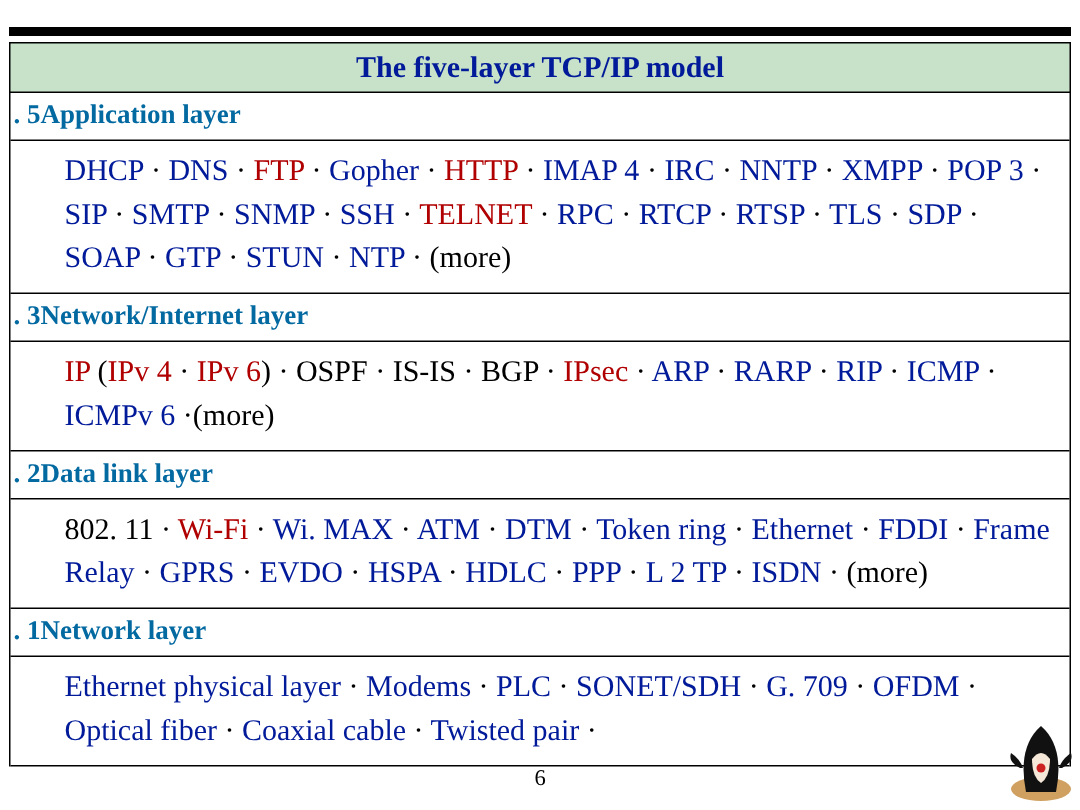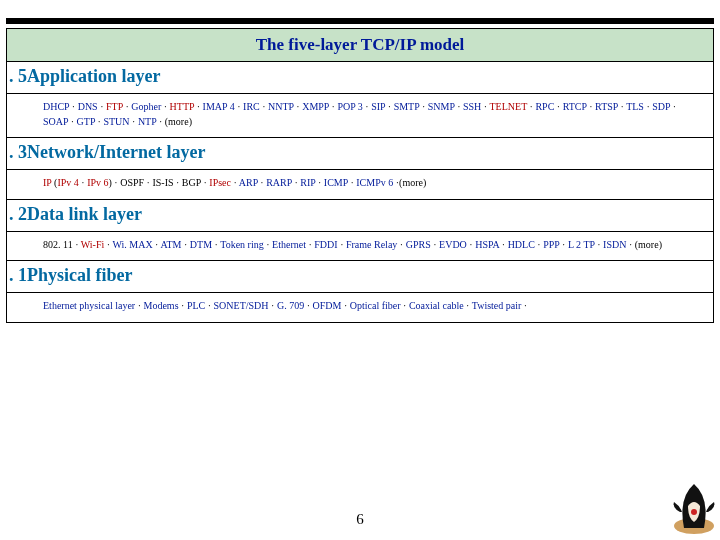--- a/index.html
+++ b/index.html
@@ -25,21 +25,21 @@
     left: 6px;
     right: 6px;
     height: 34px;
     background: #c7e2c8;
     border: 1.5px solid #000;
     display: flex;
     align-items: center;
     justify-content: center;
   }
   .title-row span {
-    font-size: 17px;
+    font-size: 20px;
     font-weight: bold;
     color: #001a99;
   }
   .table {
     position: absolute;
     top: 62px;
     left: 6px;
     right: 6px;
     border-left: 1.5px solid #000;
     border-right: 1.5px solid #000;
@@ -52,21 +52,21 @@
     font-weight: bold;
     color: #0369a1;
     position: relative;
   }
   .layer-head:first-child { border-top: none; }
   .layer-head .num {
     display: inline-block;
   }
   .layer-body {
     padding: 6px 10px 8px 36px;
-    font-size: 10px;
+    font-size: 20px;
     line-height: 1.45;
     color: #000;
   }
   .layer-body .blue { color: #001a99; }
   .layer-body .red { color: #b00000; }
   .table-bottom {
     border-top: 1.5px solid #000;
     height: 0;
   }
   .pagenum {
@@ -95,21 +95,21 @@
   <span>The five-layer TCP/IP model</span>
 </div>
 
 <div class="table" id="layers-table">
     <div class="layer-head"><span class="num">. 5</span><span>Application layer</span></div>
     <div class="layer-body"><span class="blue">DHCP</span><span> · </span><span class="blue">DNS</span><span> · </span><span class="red">FTP</span><span> · </span><span class="blue">Gopher</span><span> · </span><span class="red">HTTP</span><span> · </span><span class="blue">IMAP 4</span><span> · </span><span class="blue">IRC</span><span> · </span><span class="blue">NNTP</span><span> · </span><span class="blue">XMPP</span><span> · </span><span class="blue">POP 3</span><span> · </span><span class="blue">SIP</span><span> · </span><span class="blue">SMTP</span><span> · </span><span class="blue">SNMP</span><span> · </span><span class="blue">SSH</span><span> · </span><span class="red">TELNET</span><span> · </span><span class="blue">RPC</span><span> · </span><span class="blue">RTCP</span><span> · </span><span class="blue">RTSP</span><span> · </span><span class="blue">TLS</span><span> · </span><span class="blue">SDP</span><span> · </span><span class="blue">SOAP</span><span> · </span><span class="blue">GTP</span><span> · </span><span class="blue">STUN</span><span> · </span><span class="blue">NTP</span><span> · (more)</span></div>
     <div class="layer-head"><span class="num">. 3</span><span>Network/Internet layer</span></div>
     <div class="layer-body"><span class="red">IP</span><span> (</span><span class="red">IPv 4</span><span> · </span><span class="red">IPv 6</span><span>) · OSPF · IS-IS · BGP · </span><span class="red">IPsec</span><span> · </span><span class="blue">ARP</span><span> · </span><span class="blue">RARP</span><span> · </span><span class="blue">RIP</span><span> · </span><span class="blue">ICMP</span><span> · </span><span class="blue">ICMPv 6</span><span> ·(more)</span></div>
     <div class="layer-head"><span class="num">. 2</span><span>Data link layer</span></div>
     <div class="layer-body"><span>802. 11</span><span> · </span><span class="red">Wi-Fi</span><span> · </span><span class="blue">Wi. MAX</span><span> · </span><span class="blue">ATM</span><span> · </span><span class="blue">DTM</span><span> · </span><span class="blue">Token ring</span><span> · </span><span class="blue">Ethernet</span><span> · </span><span class="blue">FDDI</span><span> · </span><span class="blue">Frame Relay</span><span> · </span><span class="blue">GPRS</span><span> · </span><span class="blue">EVDO</span><span> · </span><span class="blue">HSPA</span><span> · </span><span class="blue">HDLC</span><span> · </span><span class="blue">PPP</span><span> · </span><span class="blue">L 2 TP</span><span> · </span><span class="blue">ISDN</span><span> · (more)</span></div>
-    <div class="layer-head"><span class="num">. 1</span><span>Physical fiber</span></div>
+    <div class="layer-head"><span class="num">. 1</span><span>Network layer</span></div>
     <div class="layer-body"><span class="blue">Ethernet physical layer</span><span> · </span><span class="blue">Modems</span><span> · </span><span class="blue">PLC</span><span> · </span><span class="blue">SONET/SDH</span><span> · </span><span class="blue">G. 709</span><span> · </span><span class="blue">OFDM</span><span> · </span><span class="blue">Optical fiber</span><span> · </span><span class="blue">Coaxial cable</span><span> · </span><span class="blue">Twisted pair</span><span> ·</span></div>
     <div class="table-bottom"></div>
   </div>
 
 <div class="pagenum">6</div>
 
 <svg class="duke" viewBox="0 0 48 60">
   <ellipse cx="24" cy="48" rx="20" ry="8" fill="#d0a060"></ellipse>
   <path d="M14 50 Q8 20 24 6 Q40 20 34 50 Z" fill="#111"></path>
   <path d="M18 28 Q24 20 30 28 Q30 40 24 44 Q18 40 18 28 Z" fill="#f5e8d8"></path>

